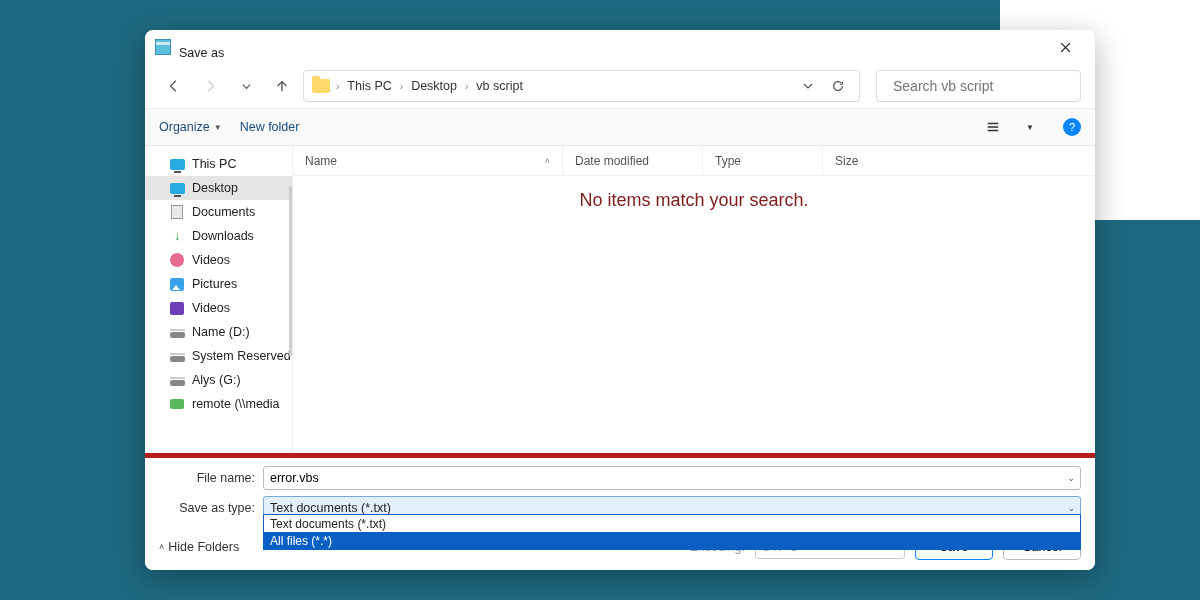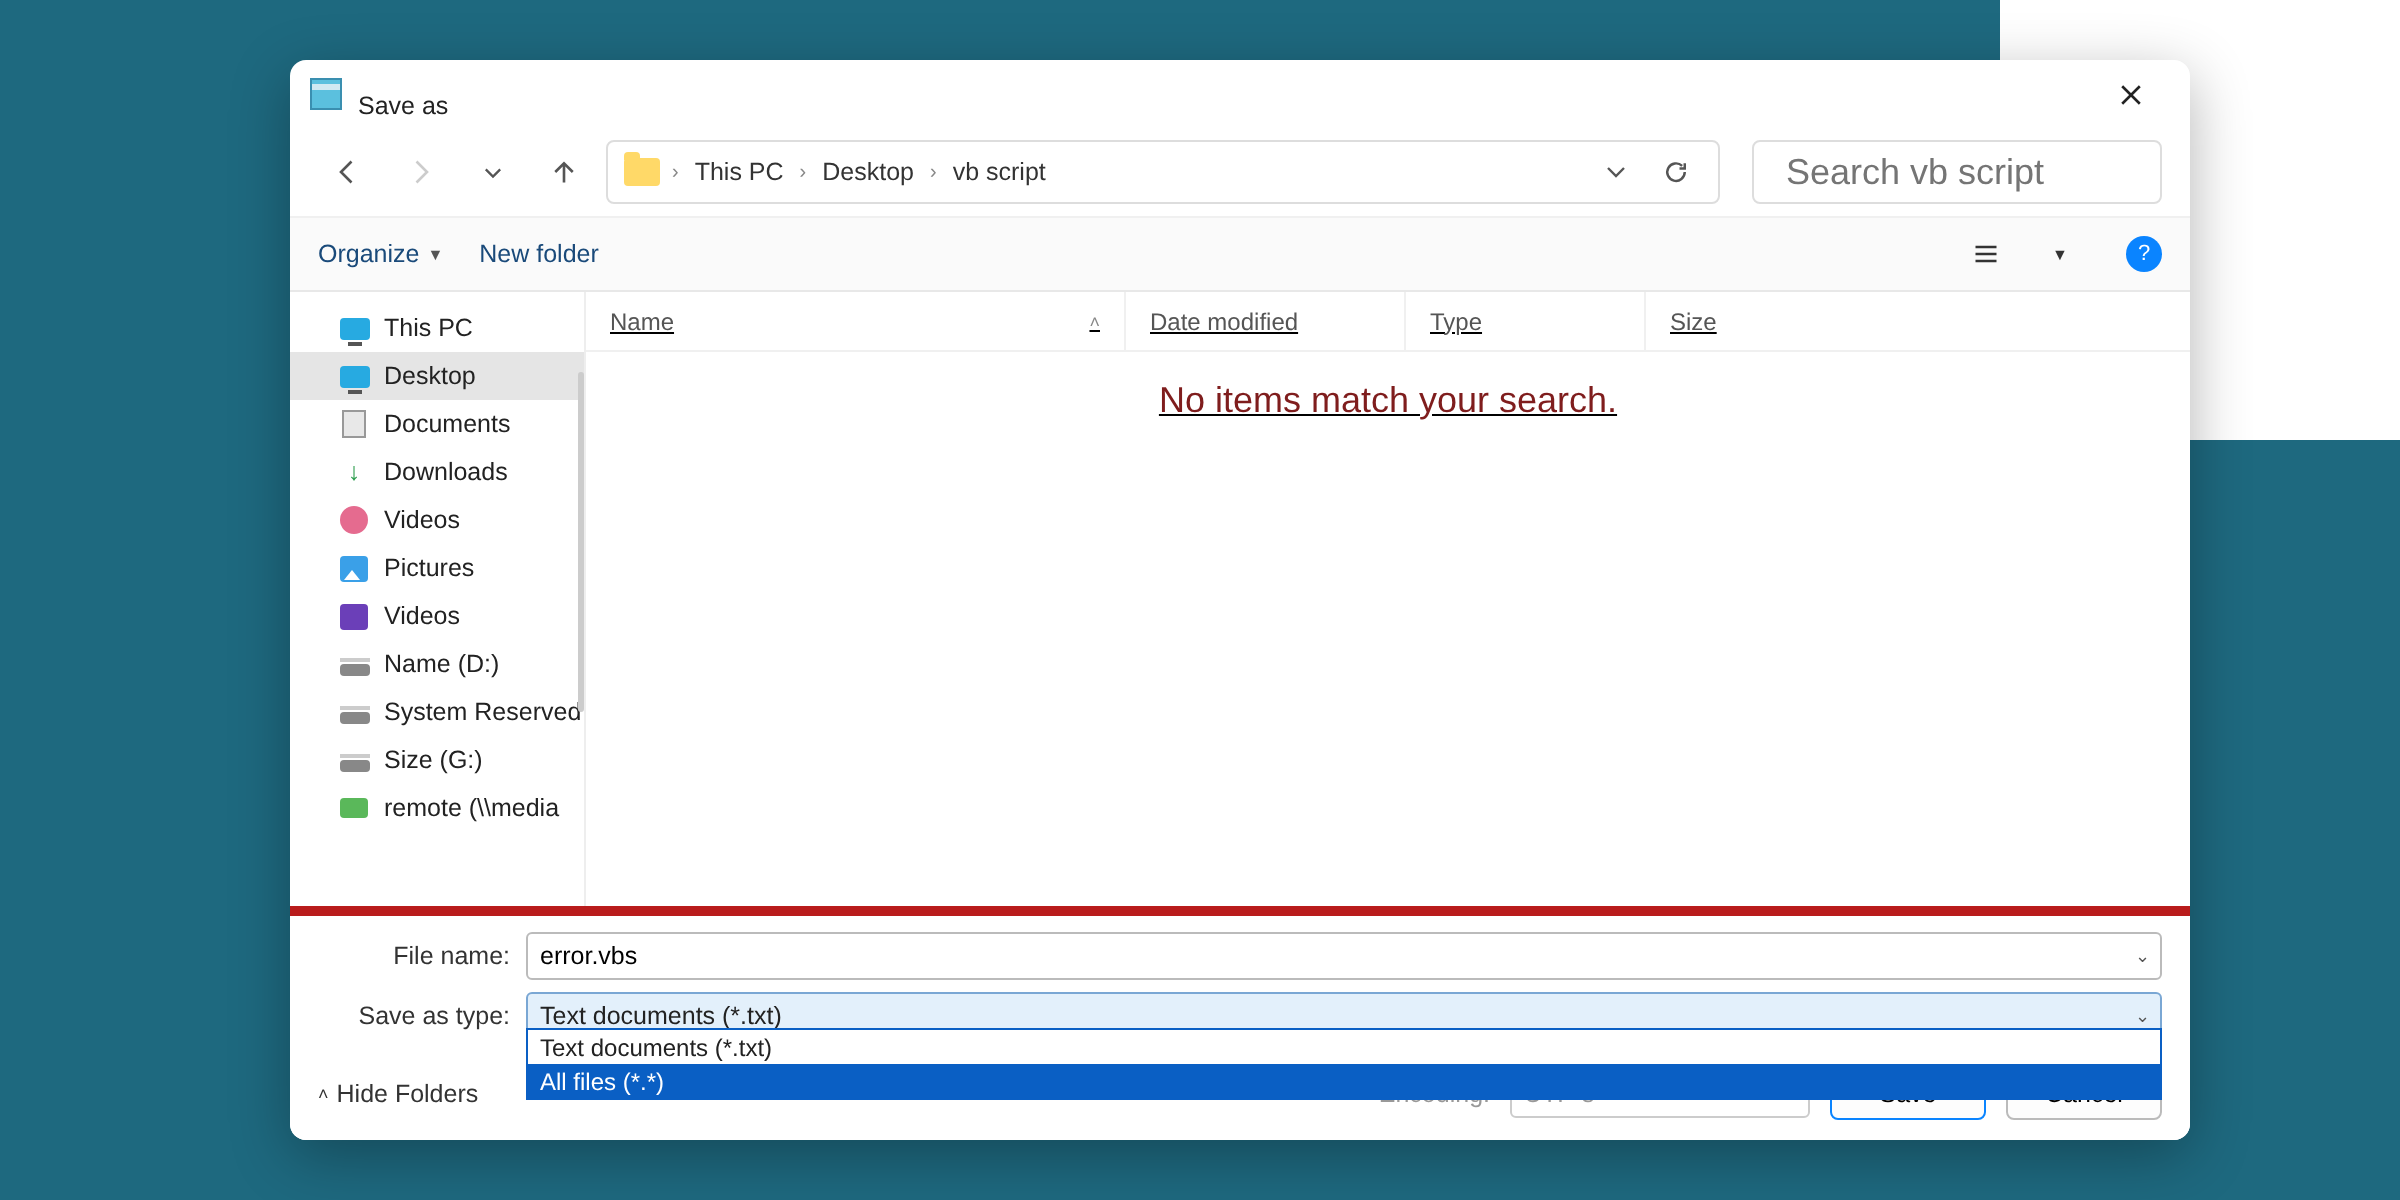--- a/index.html
+++ b/index.html
@@ -23,21 +23,21 @@
 .nav-btn svg { width:14px; height:14px; }
 .chev-small svg { width:9px; height:9px; }
 .address { flex:1; height:32px; border:1px solid #ddd; border-radius:4px; display:flex; align-items:center; padding:0 8px; gap:4px; font-size:12.5px; color:#333; }
 .folder-icon { width:18px; height:14px; background:#ffd968; border-radius:2px; position:relative; margin-right:2px;}
 .folder-icon::before{content:"";position:absolute;top:-3px;left:0;width:8px;height:4px;background:#ffd968;border-radius:2px 2px 0 0;}
 .crumb { padding: 2px 4px; }
 .crumb-sep { color:#888; font-size:10px; }
 .address .grow { flex:1; }
 .addr-btn { width:26px; height:26px; display:flex; align-items:center; justify-content:center; color:#555;}
 .search { width:205px; height:32px; border:1px solid #ddd; border-radius:4px; display:flex; align-items:center; padding:0 8px; gap:8px; margin-left:10px;}
-.search input { border:none; outline:none; font-size:18px; flex:1; color:#333; background:transparent;}
+.search input { border:none; outline:none; font-size:14px; flex:1; color:#333; background:transparent;}
 .search svg { width:14px; height:14px; color:#666;}
 .toolbar { height:38px; border-top:1px solid #f0f0f0; border-bottom:1px solid #e8e8e8; background:#fafafa; display:flex; align-items:center; padding:0 14px; gap:18px;}
 .tool-link { font-size:12.5px; color:#1a4a7a; display:flex; align-items:center; gap:4px;}
 .toolbar .spacer{flex:1;}
 .view-btn { width:24px; height:24px; display:flex; align-items:center; justify-content:center; color:#333;}
 .help-badge{ width:18px; height:18px; border-radius:50%; background:#0a84ff; color:#fff; font-size:11px; display:flex; align-items:center; justify-content:center; margin-left:8px;}
 .body { flex:1; display:flex; min-height:0;}
 .sidebar { width:148px; border-right:1px solid #eee; padding:6px 0; overflow:hidden; font-size:12.5px; position:relative;}
 .sb-item { height:24px; display:flex; align-items:center; gap:7px; padding:0 10px 0 24px; white-space:nowrap; overflow:hidden; text-overflow:ellipsis; color:#222;}
 .sb-item.selected { background:#e5e5e5;}
@@ -47,21 +47,21 @@
 .ico-doc{width:12px;height:14px;background:#e8e8e8;border:1px solid #999;}
 .ico-dl{color:#2e9e4f;font-weight:bold;}
 .ico-music{width:14px;height:14px;border-radius:50%;background:#e56b8f;}
 .ico-pic{width:14px;height:13px;background:#3aa0e8;border-radius:2px;position:relative;}
 .ico-pic::after{content:"";position:absolute;bottom:1px;left:2px;width:0;height:0;border-left:4px solid transparent;border-right:4px solid transparent;border-bottom:5px solid #fff;}
 .ico-vid{width:14px;height:13px;background:#6b3fb8;border-radius:2px;}
 .ico-drive{width:15px;height:6px;background:#888;border-radius:2px;position:relative;top:3px;}
 .ico-drive::before{content:"";position:absolute;top:-3px;left:0;right:0;height:2px;background:#ccc;}
 .ico-net{width:14px;height:10px;background:#5ab85a;border-radius:2px;}
 .sb-scroll{position:absolute;right:0;top:40px;width:3px;height:170px;background:#ccc;border-radius:2px;}
-.filepane { flex:1; display:flex; flex-direction:column;text-decoration:underline;}
+.filepane { flex:1; display:flex; flex-direction:column;}
 .headers { height:30px; display:flex; align-items:center; font-size:12px; color:#555; border-bottom:1px solid #f0f0f0;}
 .hcol { padding:0 12px; border-right:1px solid #f0f0f0; height:100%; display:flex; align-items:center; gap:6px;}
 .hcol.name{width:270px;} .hcol.date{width:140px;} .hcol.type{width:120px;} .hcol.size{width:80px;border-right:none;text-align:right;}
 .sort-ind{font-size:9px;color:#888;}
 .empty { flex:1; display:flex; justify-content:center; padding-top:14px; font-size:18px; color:#7f1d1d;}
 .bottom { border-top:5px solid #b91c1c; background:#fff;}
 .form-area{ padding:8px 14px 2px 14px; position:relative;}
 .form-row{ display:flex; align-items:center; margin-bottom:6px;}
 .form-label{ width:104px; text-align:right; font-size:12.5px; color:#333; padding-right:8px;}
 .form-field{ flex:1; position:relative;}
@@ -220,21 +220,21 @@
       <div class="sb-item">
           <span class="sb-ico">
             <span class="ico-drive"></span>
           </span>
           <span>System Reserved</span>
         </div>
       <div class="sb-item">
           <span class="sb-ico">
             <span class="ico-drive"></span>
           </span>
-          <span>Size (G:)</span>
+          <span>Alys (G:)</span>
         </div>
       <div class="sb-item">
           <span class="sb-ico">
             <span class="ico-net"></span>
           </span>
           <span>remote (\\media</span>
         </div>
       <div class="sb-scroll"></div>
     </div>
 

